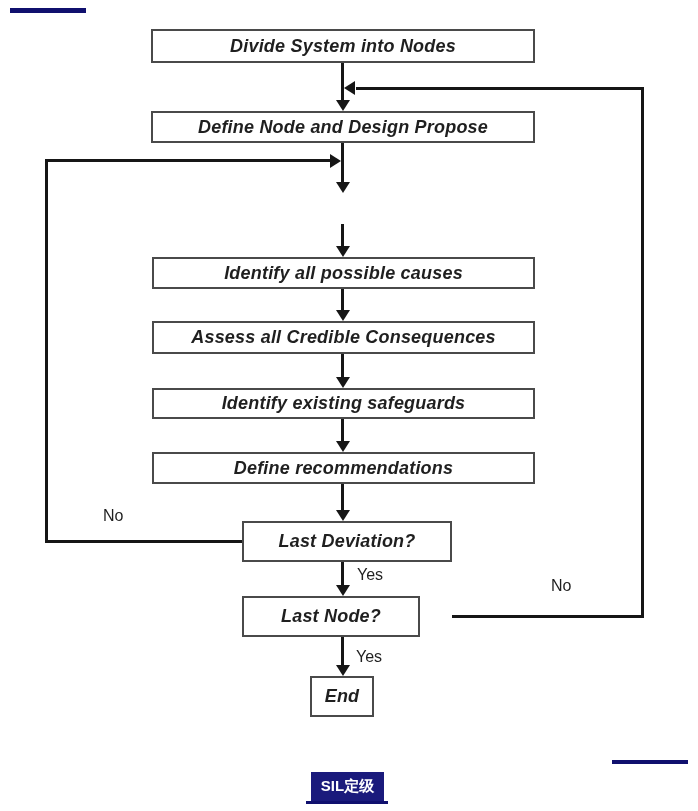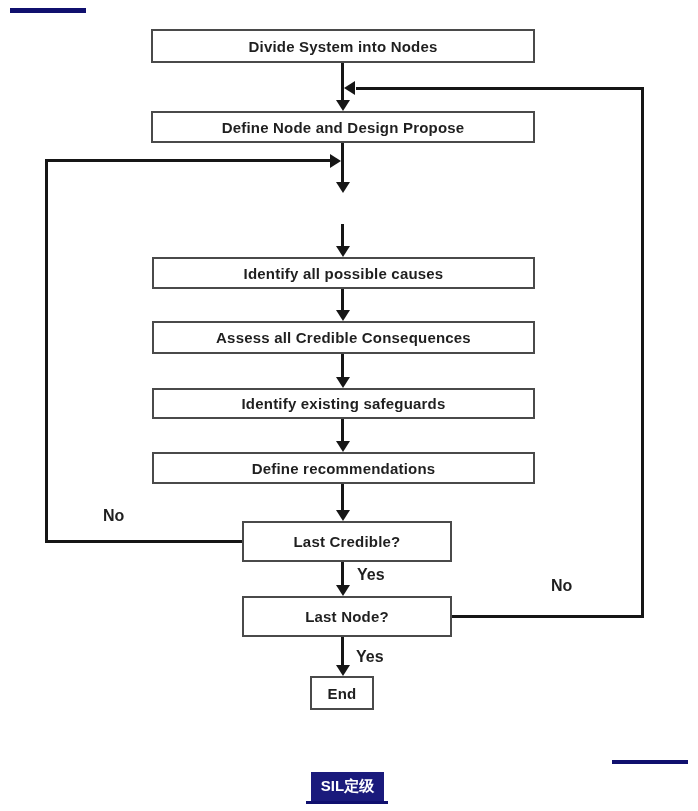--- a/index.html
+++ b/index.html
@@ -4,32 +4,32 @@
 <style>
   html,body{margin:0;padding:0;background:#ffffff;}
   #canvas{
     position:relative;width:698px;height:811px;background:#ffffff;overflow:hidden;
     font-family:"Liberation Sans", sans-serif;
   }
   
   .fbox{
     position:absolute;box-sizing:border-box;background:#ffffff;
     border:2px solid #4a4a4a;display:flex;align-items:center;justify-content:center;
-    font-weight:700;font-size:15px;color:#1f1f1f;letter-spacing:.2px;white-space:nowrap;
+    font-weight:700;font-size:18px;color:#1f1f1f;letter-spacing:.2px;white-space:nowrap;font-style:italic;
   }
   .b1{left:151px;top:29px;width:384px;height:34px;}
   .b2{left:151px;top:111px;width:384px;height:32px;}
   .b3{left:152px;top:193px;width:383px;height:31px;}
   .b4{left:152px;top:257px;width:383px;height:32px;}
   .b5{left:152px;top:321px;width:383px;height:33px;}
   .b6{left:152px;top:388px;width:383px;height:31px;}
   .b7{left:152px;top:452px;width:383px;height:32px;}
   .d1{left:242px;top:521px;width:210px;height:41px;}
-  .d2{left:242px;top:596px;width:210px;height:41px;}
-  .bend{left:310px;top:676px;width:64px;height:34px;}
+  .d2{left:242px;top:596px;width:178px;height:41px;}
+  .bend{left:310px;top:676px;width:64px;height:41px;}
   
   .ln{position:absolute;background:#161616;}
   .v1{left:341px;top:63px;width:3px;height:39px;}
   .v2{left:341px;top:143px;width:3px;height:41px;}
   .v3{left:341px;top:224px;width:3px;height:24px;}
   .v4{left:341px;top:289px;width:3px;height:23px;}
   .v5{left:341px;top:354px;width:3px;height:25px;}
   .v6{left:341px;top:419px;width:3px;height:24px;}
   .v7{left:341px;top:484px;width:3px;height:28px;}
   .v8{left:341px;top:562px;width:3px;height:25px;}
@@ -43,21 +43,21 @@
   .r-rail{left:641px;top:87px;width:3px;height:531px;}
   .rh-top{left:356px;top:87px;width:288px;height:3px;}
   
   .ah{position:absolute;width:0;height:0;}
   .ah-down{border-left:7px solid transparent;border-right:7px solid transparent;border-top:11px solid #161616;left:336px;}
   .a1{top:100px;} .a2{top:182px;} .a3{top:246px;} .a4{top:310px;}
   .a5{top:377px;} .a6{top:441px;} .a7{top:510px;} .a8{top:585px;} .a9{top:665px;}
   .ah-right{border-top:7px solid transparent;border-bottom:7px solid transparent;border-left:11px solid #161616;left:330px;top:154px;}
   .ah-left{border-top:7px solid transparent;border-bottom:7px solid transparent;border-right:11px solid #161616;left:344px;top:81px;}
   
-  .elabel{position:absolute;font-weight:700;font-size:16px;color:#1f1f1f;}
+  .elabel{position:absolute;font-weight:400;font-size:16px;color:#1f1f1f;}
   .no-left{left:103px;top:507px;}
   .yes-1{left:357px;top:566px;}
   .no-right{left:551px;top:577px;}
   .yes-2{left:356px;top:648px;}
   
   .rule{position:absolute;background:#10106e;}
   .rule-tl{left:10px;top:8px;width:76px;height:5px;}
   .rule-br{left:612px;top:760px;width:76px;height:4px;}
   
   .sil-badge{
@@ -74,21 +74,21 @@
 
   <div class="rule rule-tl"></div>
   <div class="rule rule-br"></div>
 
   <div class="fbox b1">Divide System into Nodes</div>
   <div class="fbox b2">Define Node and Design Propose</div>
   <div class="fbox b4">Identify all possible causes</div>
   <div class="fbox b6">Identify existing safeguards</div>
   <div class="fbox b5">Assess all Credible Consequences</div>
   <div class="fbox b7">Define recommendations</div>
-  <div class="fbox d1">Last Credible?</div>
+  <div class="fbox d1">Last Deviation?</div>
   <div class="fbox d2">Last Node?</div>
   <div class="fbox bend">End</div>
 
   <div class="ln v1"></div>
   <div class="ah ah-down a1"></div>
   <div class="ln v2"></div>
   <div class="ah ah-down a2"></div>
   <div class="ln v3"></div>
   <div class="ah ah-down a3"></div>
   <div class="ln v4"></div>

